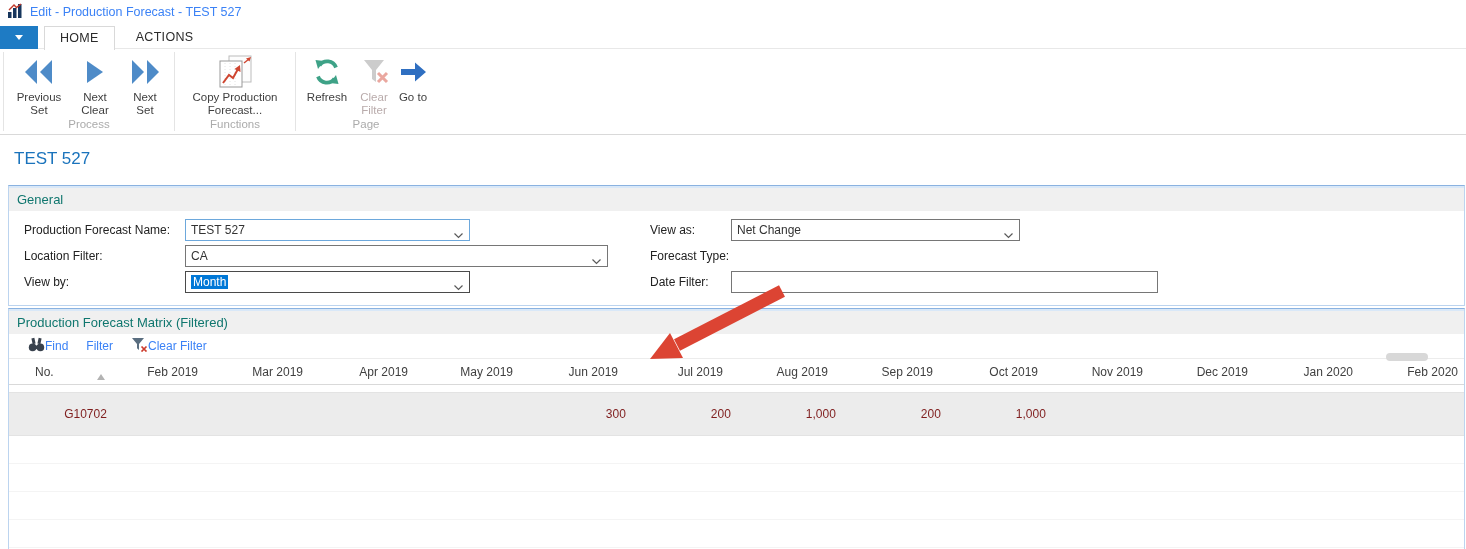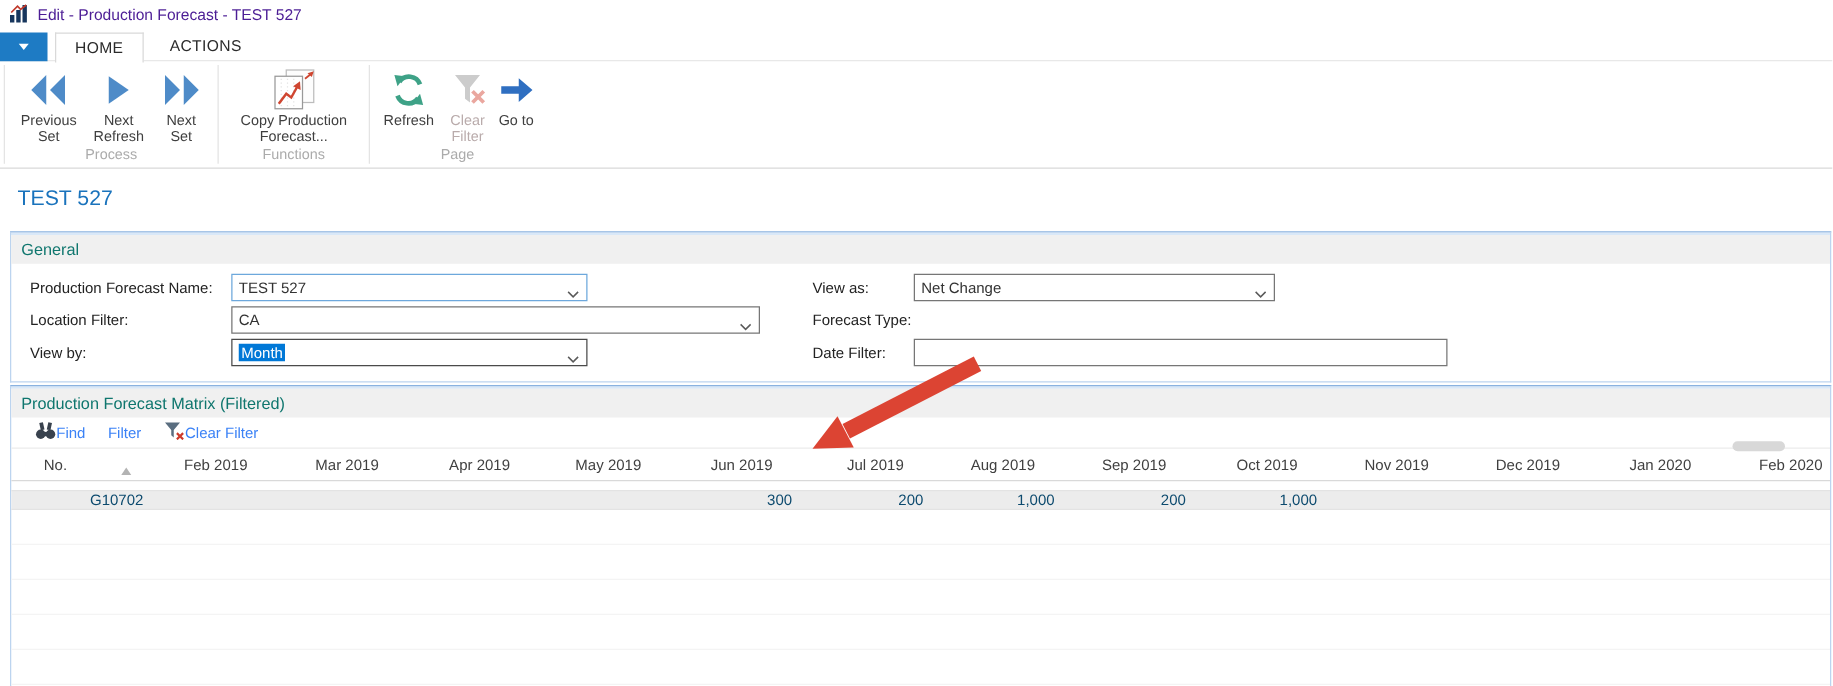--- a/index.html
+++ b/index.html
@@ -1,21 +1,21 @@
 <!DOCTYPE html>
 <html><head>
 <meta charset="utf-8">
 <style>
   * { box-sizing: border-box; margin: 0; padding: 0; }
   html,body { width:1466px; height:549px; overflow:hidden; background:#fff;
     font-family:"Liberation Sans", sans-serif; font-size:12px; color:#333; position:relative; }
 
   
   .titlebar { position:absolute; top:0; left:0; width:100%; height:24px;
-    display:flex; align-items:center; padding-left:7px; gap:7px; color:#4c1d95; font-size:12.5px; }
+    display:flex; align-items:center; padding-left:7px; gap:7px; color:#3b82f6; font-size:12.5px; }
 
   
   .tabline { position:absolute; top:48px; left:0; width:100%; height:1px; background:#e8e8e8; z-index:1; }
   .tabstrip { position:absolute; top:26px; left:0; width:100%; height:23px; display:flex; z-index:2; }
   .appmenu { width:38px; height:23px; background:#1e7bc4; display:flex; align-items:center; justify-content:center; cursor:default; }
   .appmenu .tri { width:0; height:0; border-left:4.5px solid transparent; border-right:4.5px solid transparent; border-top:5px solid #fff; }
   .tab { height:24px; line-height:22px; padding:0 15px; margin-left:6px; color:#2b2b2b; font-size:12.5px; letter-spacing:0.3px; }
   .tab.active { background:#fff; border:1px solid #d9d9d9; border-bottom:none; }
 
   
@@ -55,22 +55,22 @@
 
   
   .matrix { top:308px; height:241px; border-bottom:none; overflow:hidden; }
   .mtoolbar { height:25px; display:flex; align-items:center; padding-left:10px; border-bottom:1px solid #ececec; }
   .titem { display:flex; align-items:center; gap:0; padding:0 9px; color:#3b82f6; }
   .thead { height:26px; display:flex; align-items:center; color:#404040; border-bottom:1px solid #d9d9d9; }
   .col-no { width:110px; padding-left:26px; position:relative; }
   .sortup { position:absolute; left:88px; top:9px; width:0; height:0;
     border-left:4px solid transparent; border-right:4px solid transparent; border-bottom:6px solid #b3b3b3; }
   .col-m { width:105px; text-align:right; padding-right:6px; flex-shrink:0; }
-  .drow { margin-top:7px; height:16px; background:#ececec; display:flex; align-items:center;
-    border-top:1px solid #e3e3e3; border-bottom:1px solid #e3e3e3; color:#0c4a6e; }
+  .drow { margin-top:7px; height:44px; background:#ececec; display:flex; align-items:center;
+    border-top:1px solid #e3e3e3; border-bottom:1px solid #e3e3e3; color:#7f1d1d;justify-content:center; }
   .drow .col-no { padding-left:63px; }
   .erow { height:28px; border-bottom:1px solid #f4f4f4; }
   .scrollpill { position:absolute; top:44px; left:1377px; width:42px; height:8px; background:#d8d8d8; border-radius:4px; }
 
   
   .overlay { position:absolute; top:0; left:0; width:1466px; height:549px; pointer-events:none; z-index:20; }
 </style>
 </head>
 <body>
 
@@ -109,21 +109,21 @@
           </svg>
         </span>
         <span>Previous Set</span>
       </div>
       <div class="rbtn w50">
         <span class="icn">
           <svg width="30" height="26" viewBox="0 0 30 26">
             <polygon points="7,2 7,24 23,13" fill="#4e8bc8"></polygon>
           </svg>
         </span>
-        <span>Next Refresh</span>
+        <span>Next Clear</span>
       </div>
       <div class="rbtn w42">
         <span class="icn">
           <svg width="30" height="26" viewBox="0 0 30 26">
             <polygon points="2,1 2,25 14,13" fill="#4e8bc8"></polygon>
             <polygon points="17,1 17,25 29,13" fill="#4e8bc8"></polygon>
           </svg>
         </span>
         <span>Next Set</span>
       </div>

